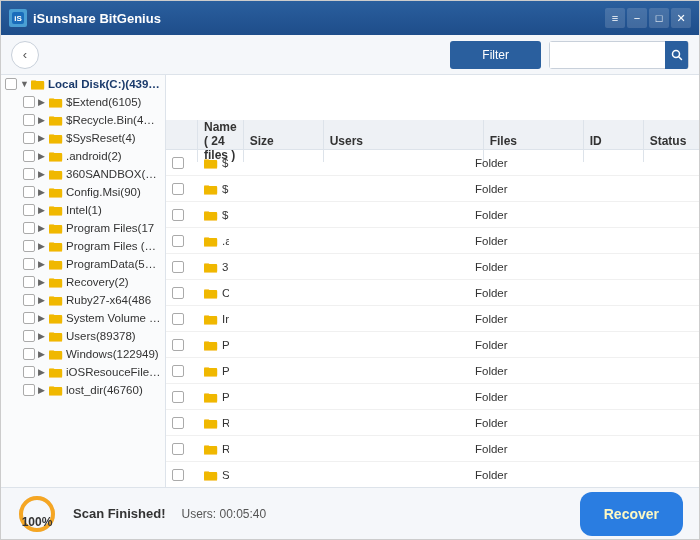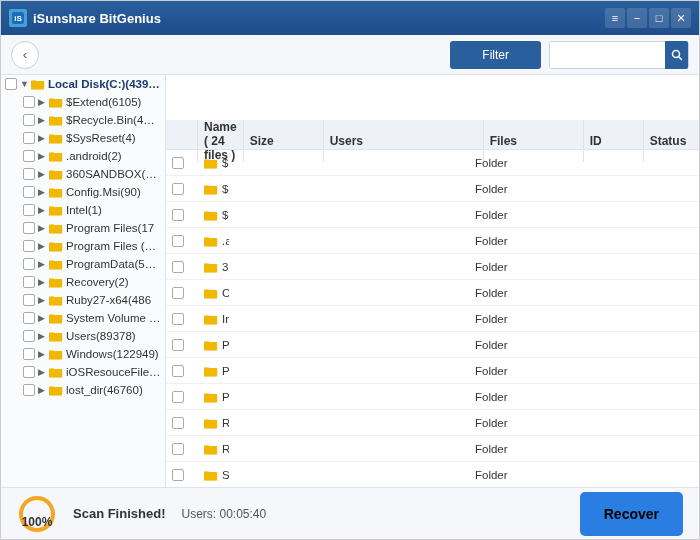--- a/index.html
+++ b/index.html
@@ -288,23 +288,23 @@
       color: #333;
       text-align: right;
     }
     .status-time {
       font-size: 12px;
       color: #555;
     }
     .recover-btn {
       margin-left: auto;
       background: #2a7de1;
-      color: #000000;
+      color: #fef9c3;
       border: none;
-      border-radius: 5px;
+      border-radius: 12px;
       padding: 10px 24px;
       font-size: 14px;
       font-weight: 600;
       cursor: pointer;
       height: 44px;
     }
   </style>
 </head>
 <body>
 

